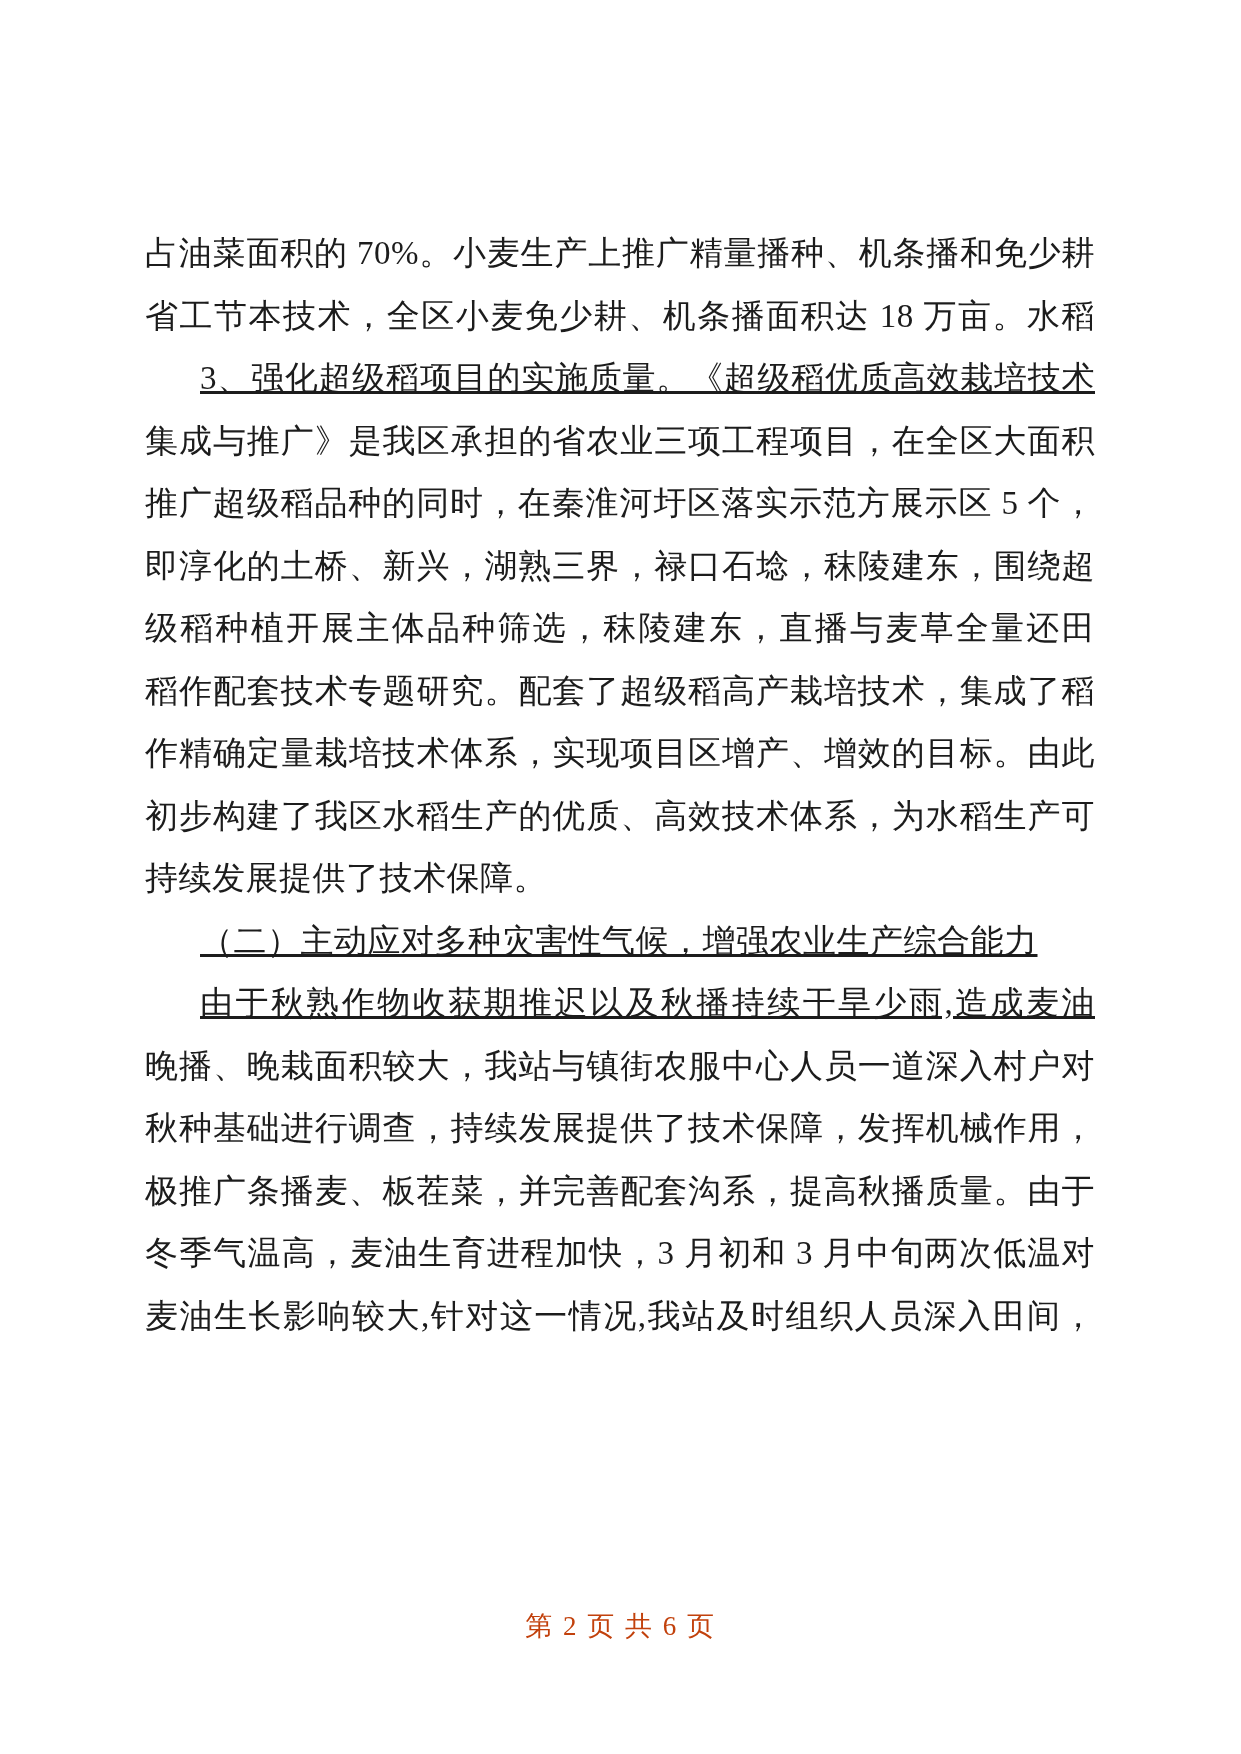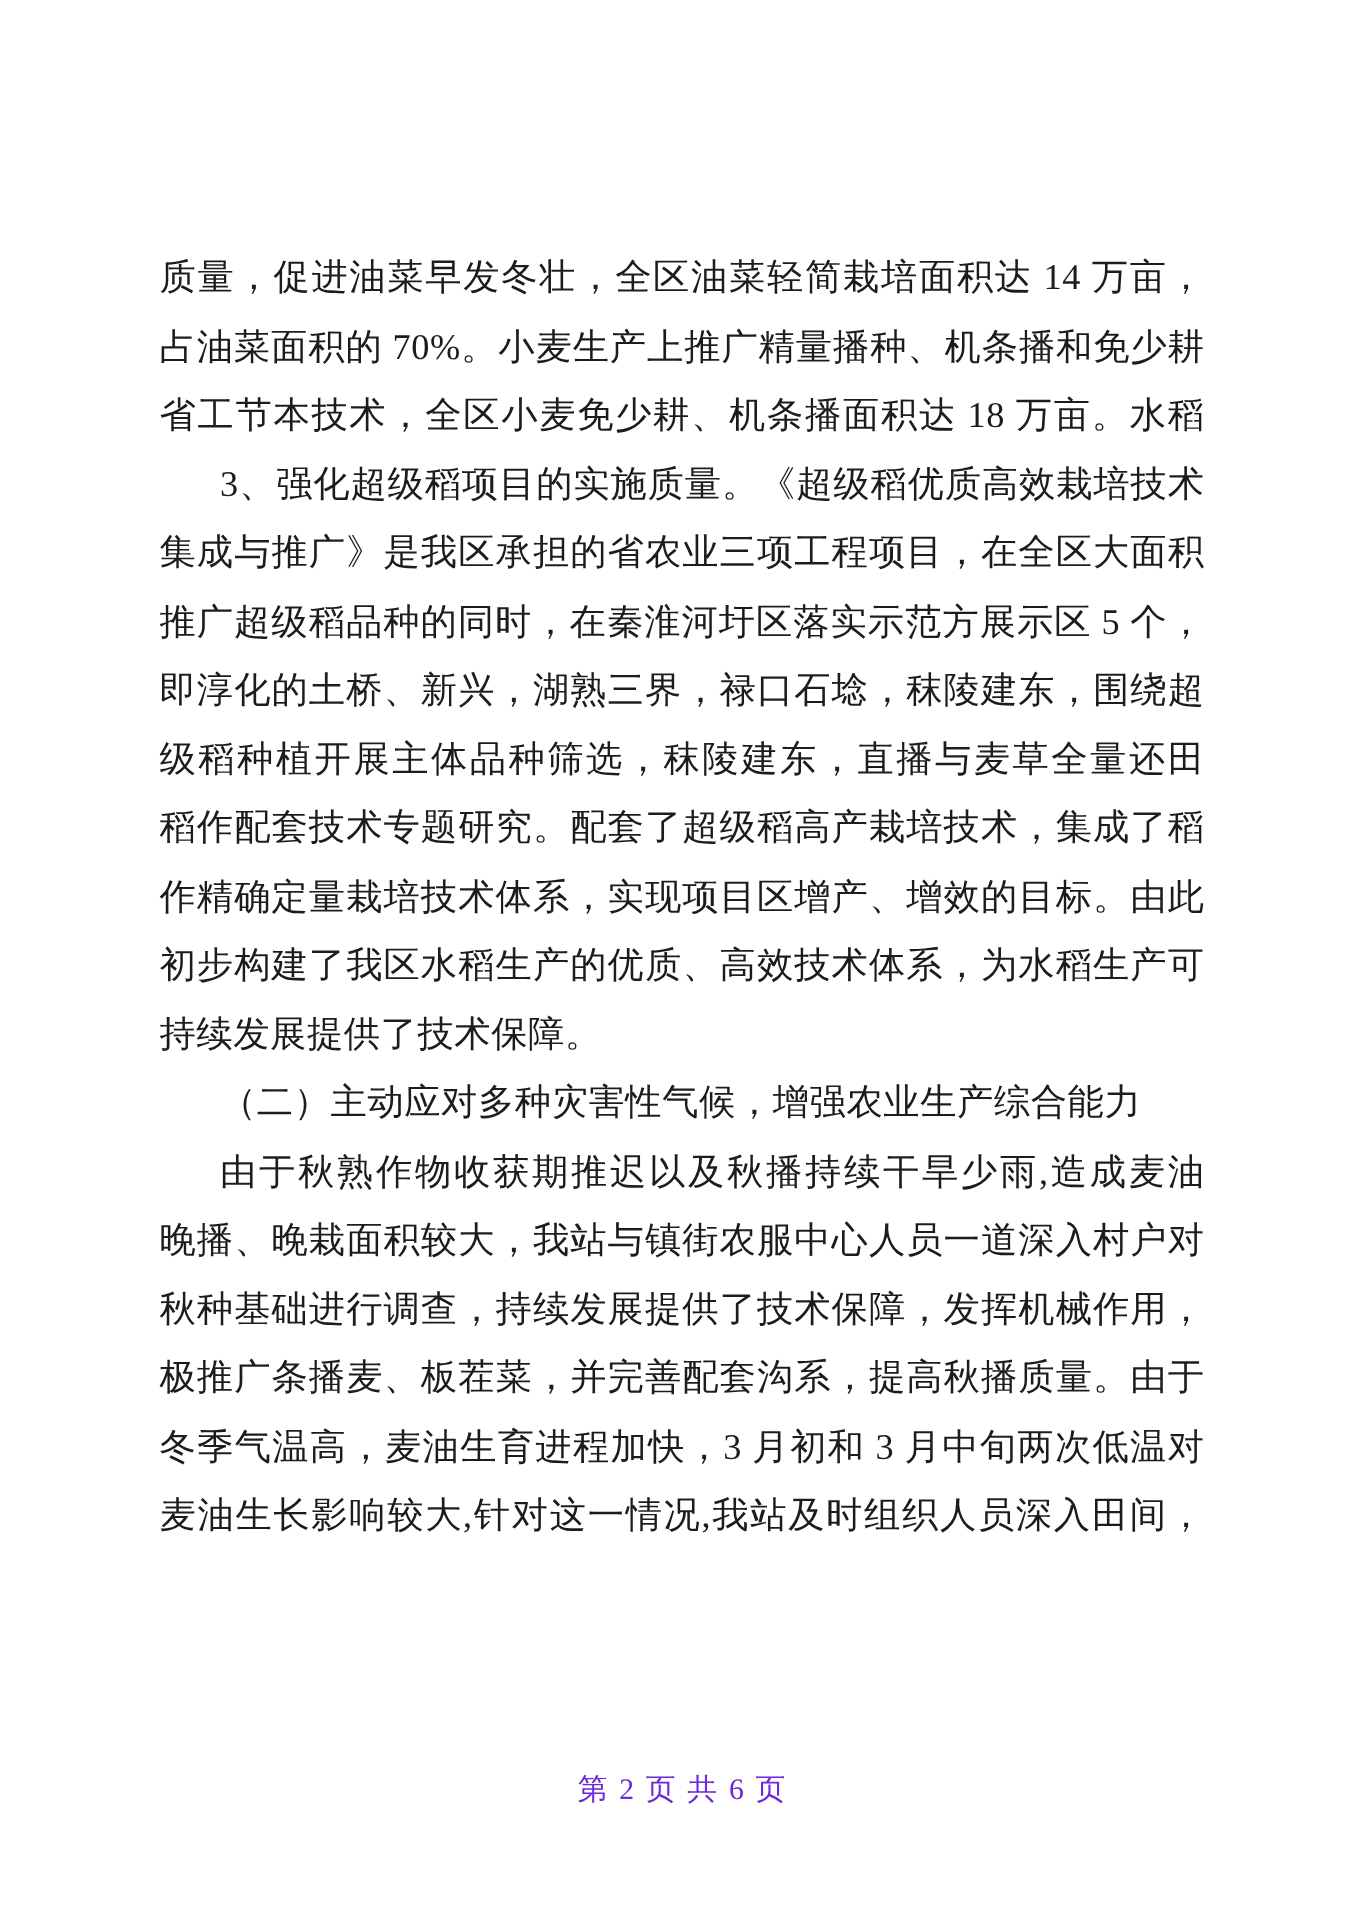--- a/index.html
+++ b/index.html
@@ -30,37 +30,37 @@
     white-space: normal;
     overflow: hidden;
   }
   .jl {
     text-align: justify;
     text-align-last: justify;
     text-justify: inter-character;
   }
   .ind {
     padding-left: 55px;
+    text-decoration: underline;
   }
   .footer {
     position: absolute;
     left: 0;
     top: 1608px;
     width: 1241px;
     text-align: center;
     font-size: 27px;
     letter-spacing: 2px;
-    color: #6d28d9;
+    color: #c2410c;
   }
 </style>
 </head>
 <body>
 
 <div class="doc">
-  <div class="ln jl">质量，促进油菜早发冬壮，全区油菜轻简栽培面积达 14 万亩，</div>
   <div class="ln jl">占油菜面积的 70%。小麦生产上推广精量播种、机条播和免少耕</div>
   <div class="ln jl">省工节本技术，全区小麦免少耕、机条播面积达 18 万亩。水稻</div>
   <div class="ln ind jl">3、强化超级稻项目的实施质量。《超级稻优质高效栽培技术</div>
   <div class="ln jl">集成与推广》是我区承担的省农业三项工程项目，在全区大面积</div>
   <div class="ln jl">推广超级稻品种的同时，在秦淮河圩区落实示范方展示区 5 个，</div>
   <div class="ln jl">即淳化的土桥、新兴，湖熟三界，禄口石埝，秣陵建东，围绕超</div>
   <div class="ln jl">级稻种植开展主体品种筛选，秣陵建东，直播与麦草全量还田</div>
   <div class="ln jl">稻作配套技术专题研究。配套了超级稻高产栽培技术，集成了稻</div>
   <div class="ln jl">作精确定量栽培技术体系，实现项目区增产、增效的目标。由此</div>
   <div class="ln jl">初步构建了我区水稻生产的优质、高效技术体系，为水稻生产可</div>

